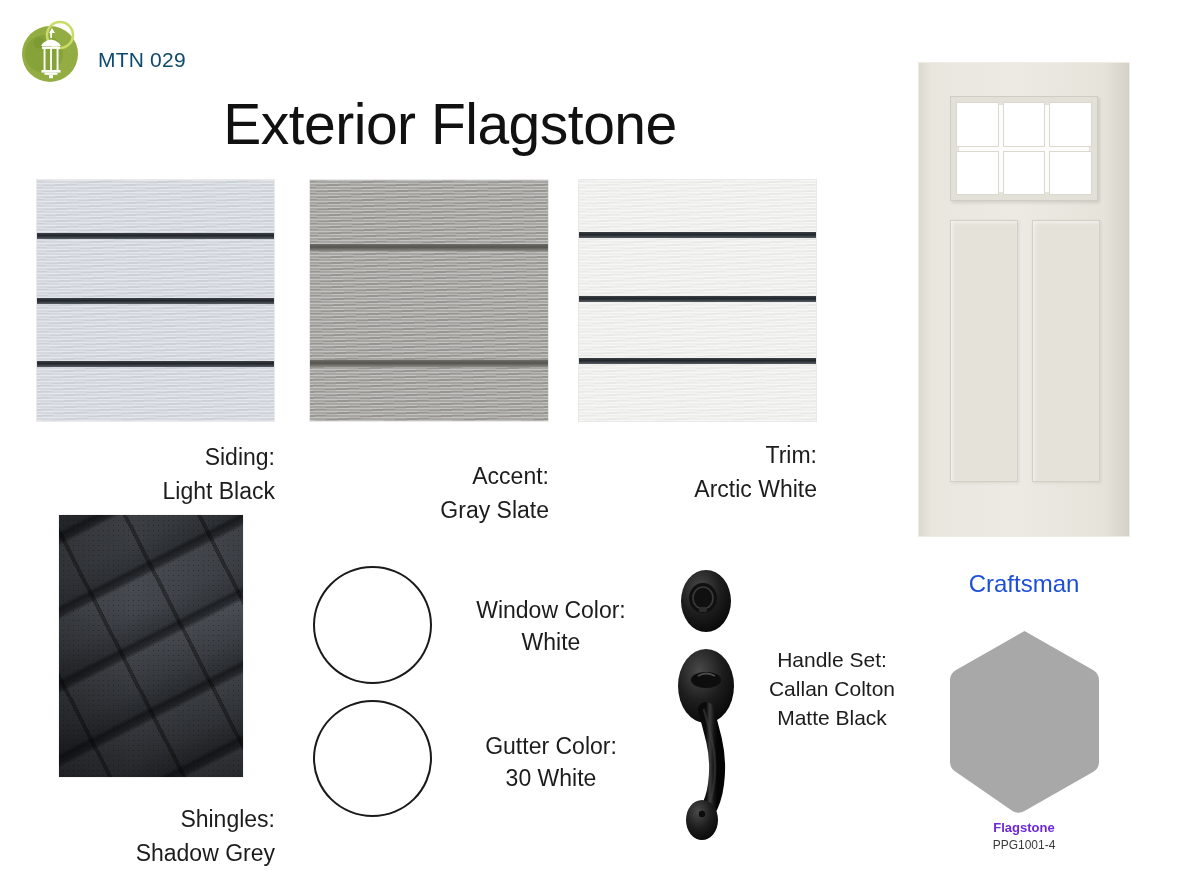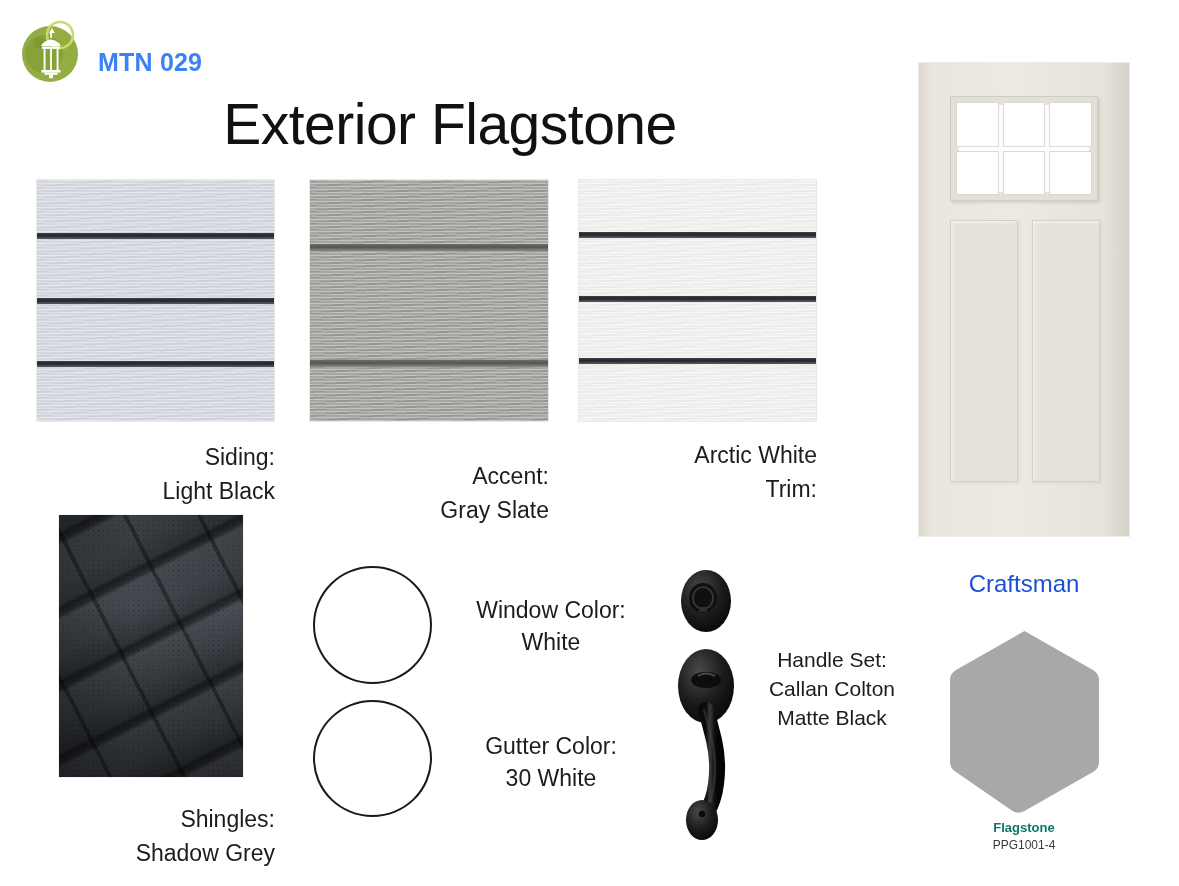--- a/index.html
+++ b/index.html
@@ -29,25 +29,24 @@
     position: absolute;
     left: 0;
     top: 0;
     width: 76px;
     height: 76px;
   }
   #project-code {
     position: absolute;
     left: 84px;
     top: 36px;
-    font-size: 25px;
+    font-size: 21px;
     letter-spacing: .2px;
-    color: #3b82f6;
+    color: #0c4a6e;
     white-space: nowrap;
-    font-weight: bold;
   }
 
   #page-title {
     position: absolute;
     left: 0;
     top: 96px;
     width: 900px;
     text-align: center;
     font-size: 57px;
     font-weight: 400;
@@ -293,21 +292,21 @@
     height: 186px;
   }
   #paint-name {
     position: absolute;
     left: 918px;
     top: 820px;
     width: 212px;
     text-align: center;
     font-size: 13px;
     font-weight: bold;
-    color: #0f766e;
+    color: #6d28d9;
   }
   #paint-code {
     position: absolute;
     left: 918px;
     top: 838px;
     width: 212px;
     text-align: center;
     font-size: 12px;
     color: #3a3a3a;
   }
@@ -363,22 +362,22 @@
 </div>
 
 <div class="swatch" id="swatch-trim">
   <div class="grain"></div>
   <div class="wave"></div>
   <div class="lap" style="top:52px"></div>
   <div class="lap" style="top:116px"></div>
   <div class="lap" style="top:178px"></div>
 </div>
 <div class="caption" id="caption-trim">
+  <div>Trim:</div>
   <div>Arctic White</div>
-  <div>Trim:</div>
 </div>
 
 <div id="swatch-shingles">
   <div class="rows"></div>
   <div class="tabs"></div>
   <div class="speck"></div>
   <div class="vign"></div>
 </div>
 <div class="caption" id="caption-shingles">
   <div>Shingles:</div>

